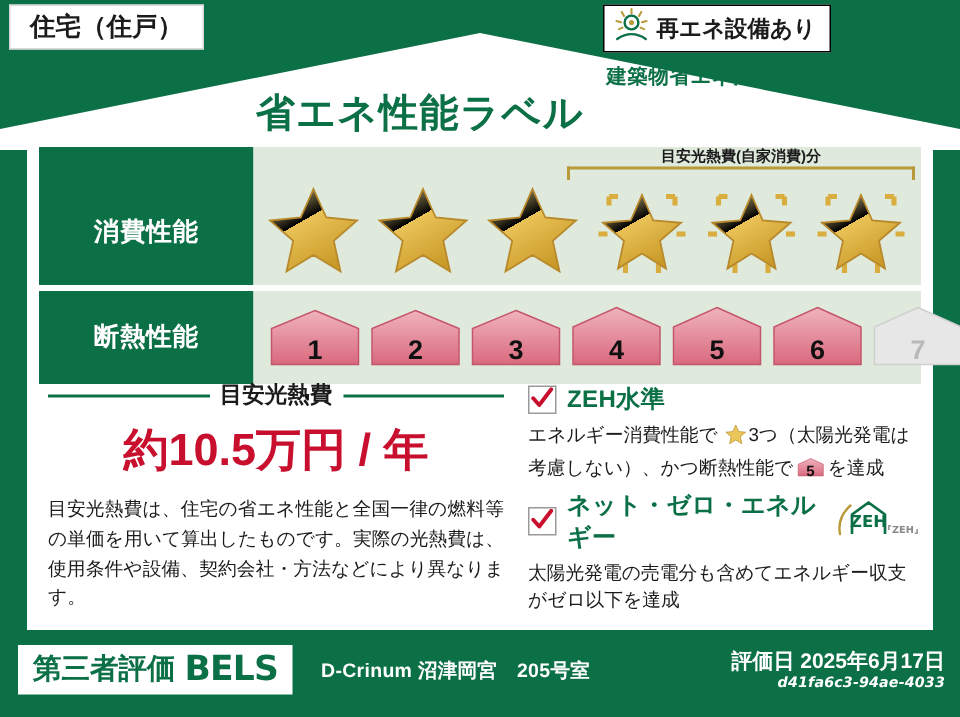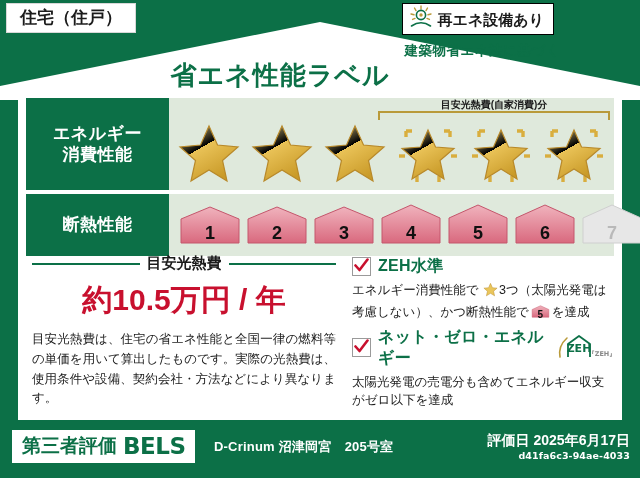--- a/index.html
+++ b/index.html
@@ -135,20 +135,21 @@
     font-size:13px;font-weight:bold;color:#ffffff;letter-spacing:0.2px;
   }
   .evald{
     position:absolute;right:10px;top:8px;text-align:right;
     font-size:14px;font-weight:bold;color:#ffffff;
   }
   .evalid{
     position:absolute;right:10px;top:26px;text-align:right;
     font-size:9.5px;font-weight:bold;color:#ffffff;letter-spacing:0.1px;
     font-family:"DejaVu Sans",sans-serif;
+    font-style:italic;
   }
 </style>
 </head>
 <body>
 
 <div id="label-root">
 
   <div class="top-band">
     <svg class="roof-svg" width="640" height="100">
       <polygon points="0,100 0,86 320,22 640,86 640,100" fill="#ffffff"></polygon>
@@ -179,21 +180,21 @@
 
     <div class="title-sub">建築物省エネ法に基づく</div>
     <div class="title-main">省エネ性能ラベル</div>
   </div>
 
   <div class="panel">
 
     <div class="row row-energy">
       <div class="row-key">
         <span>
-          <span>エネルギー</span><br>
+          <br>
           <span>消費性能</span>
         </span>
       </div>
       <div class="row-val">
 
         <div class="solar-wrap">
           <div class="solar-cap">目安光熱費(自家消費)分</div>
           <div class="solar-bracket"></div>
         </div>
 

